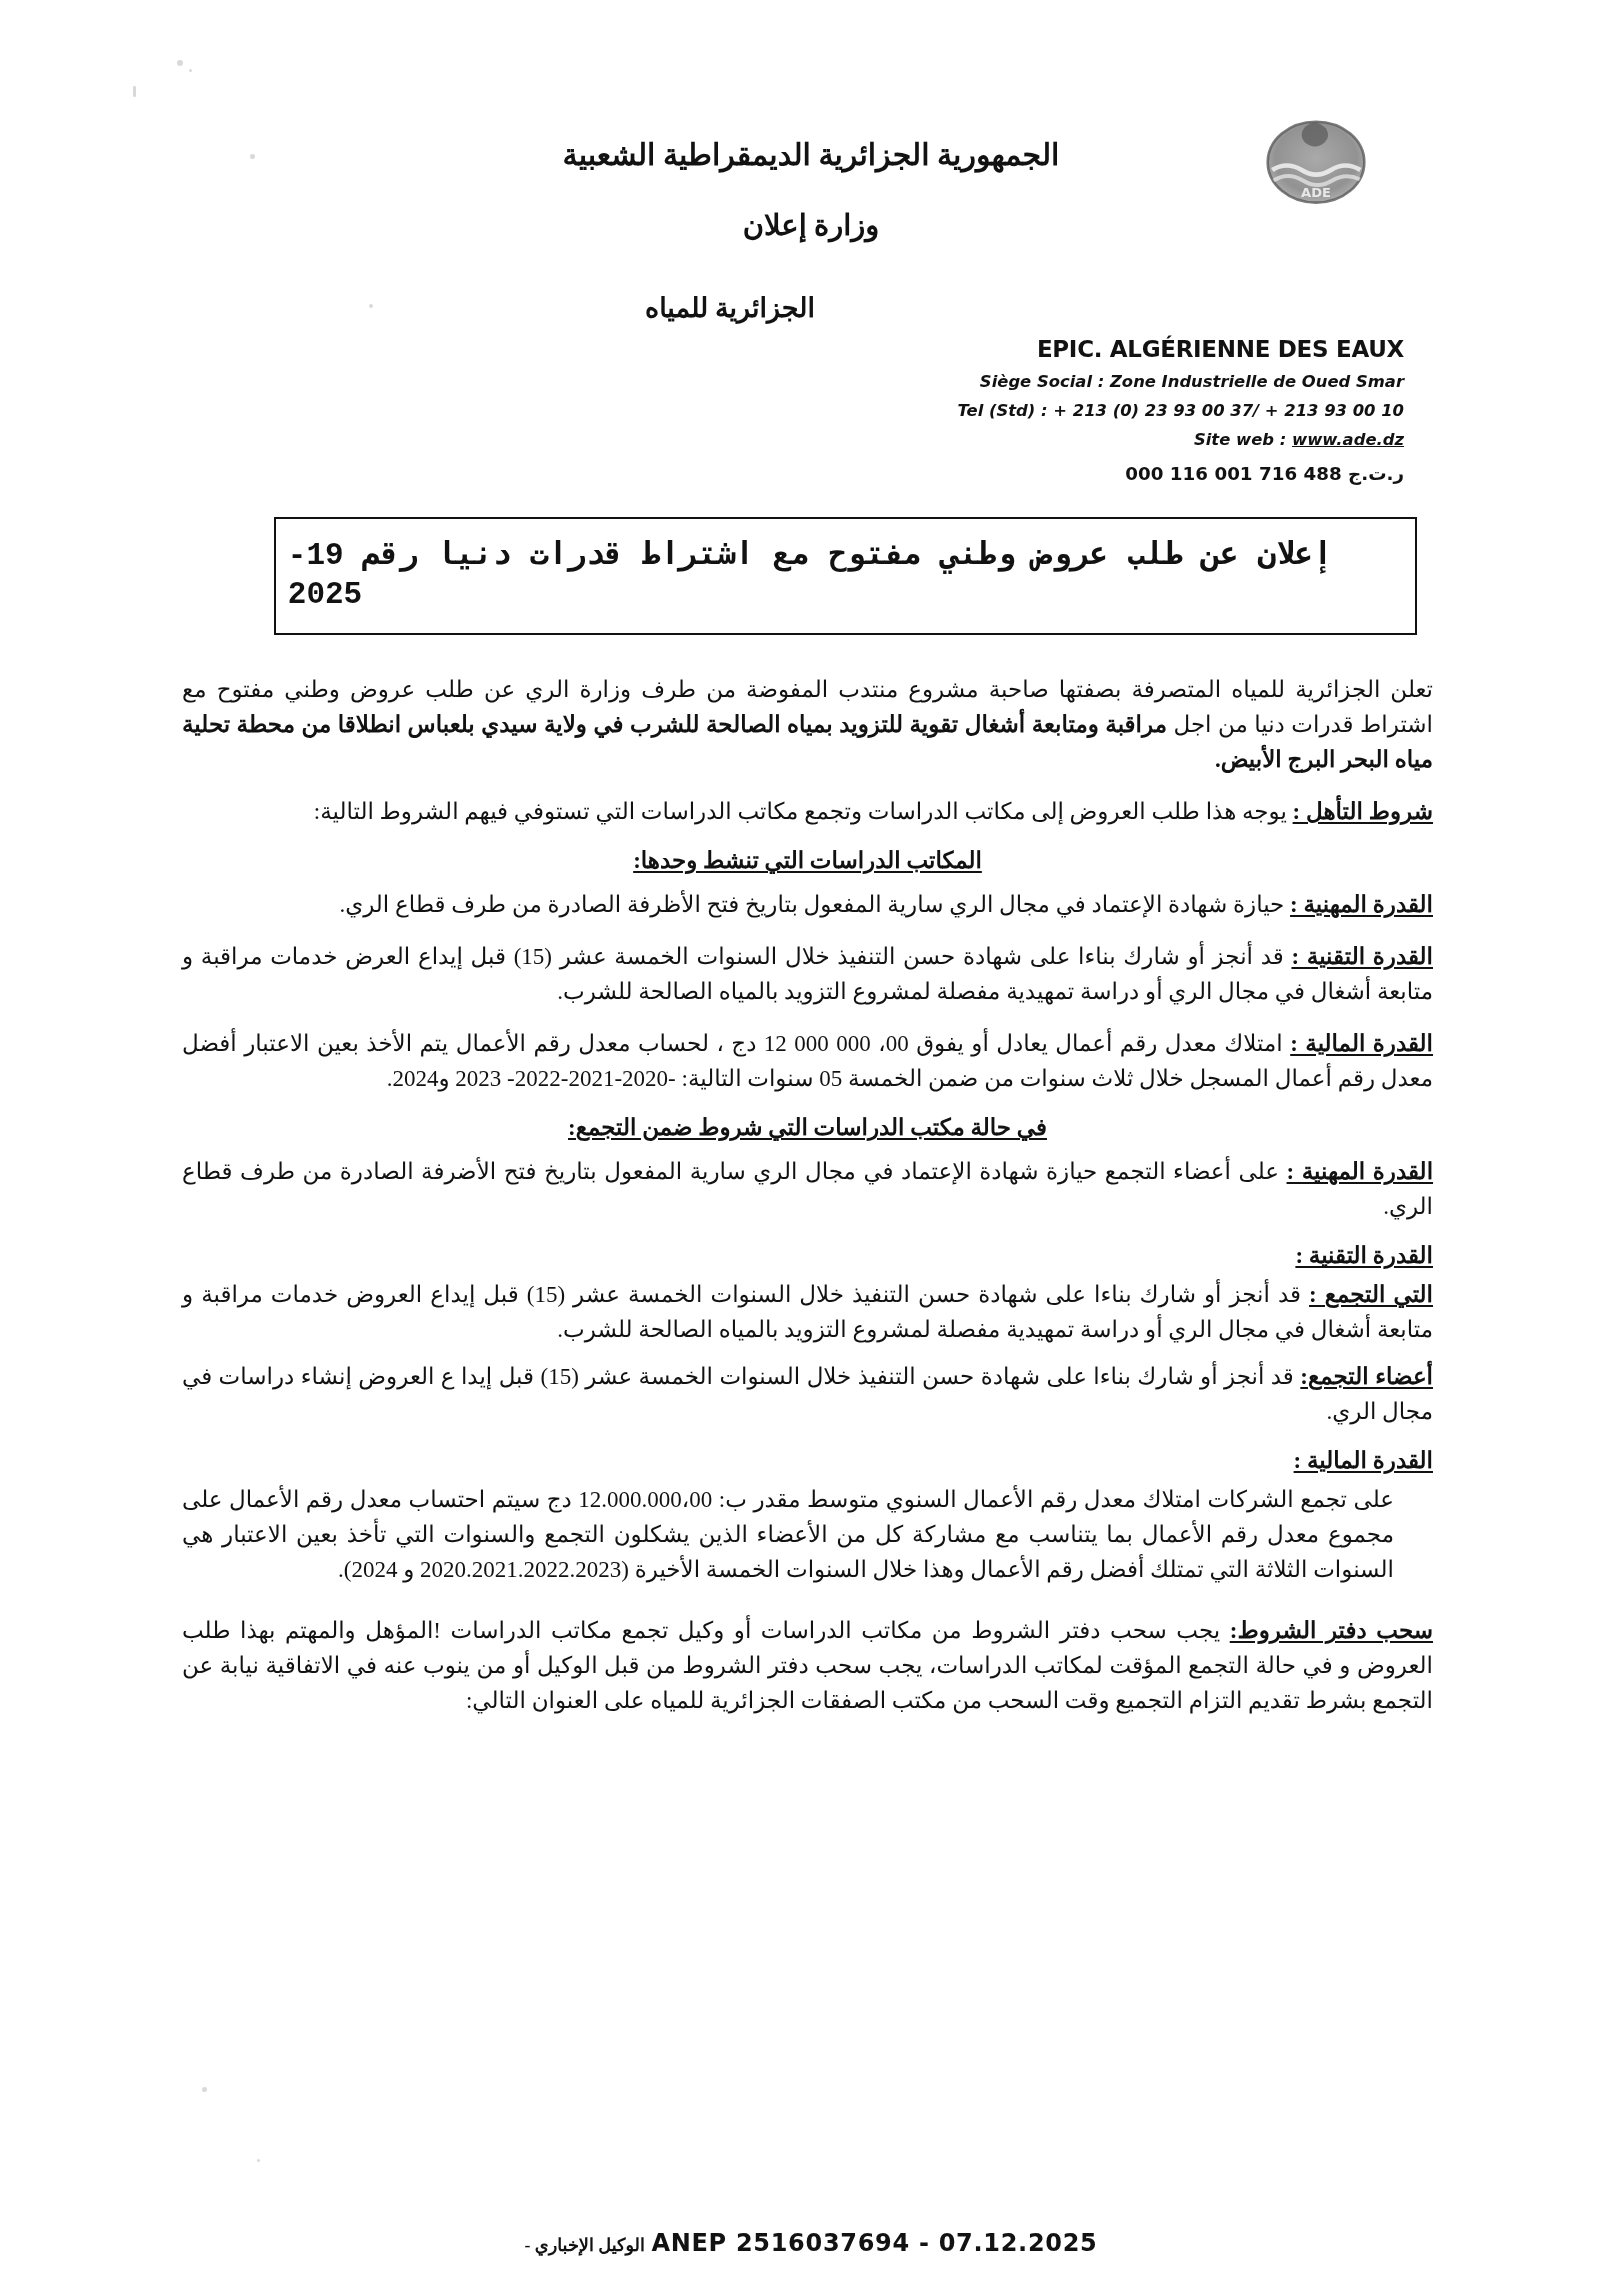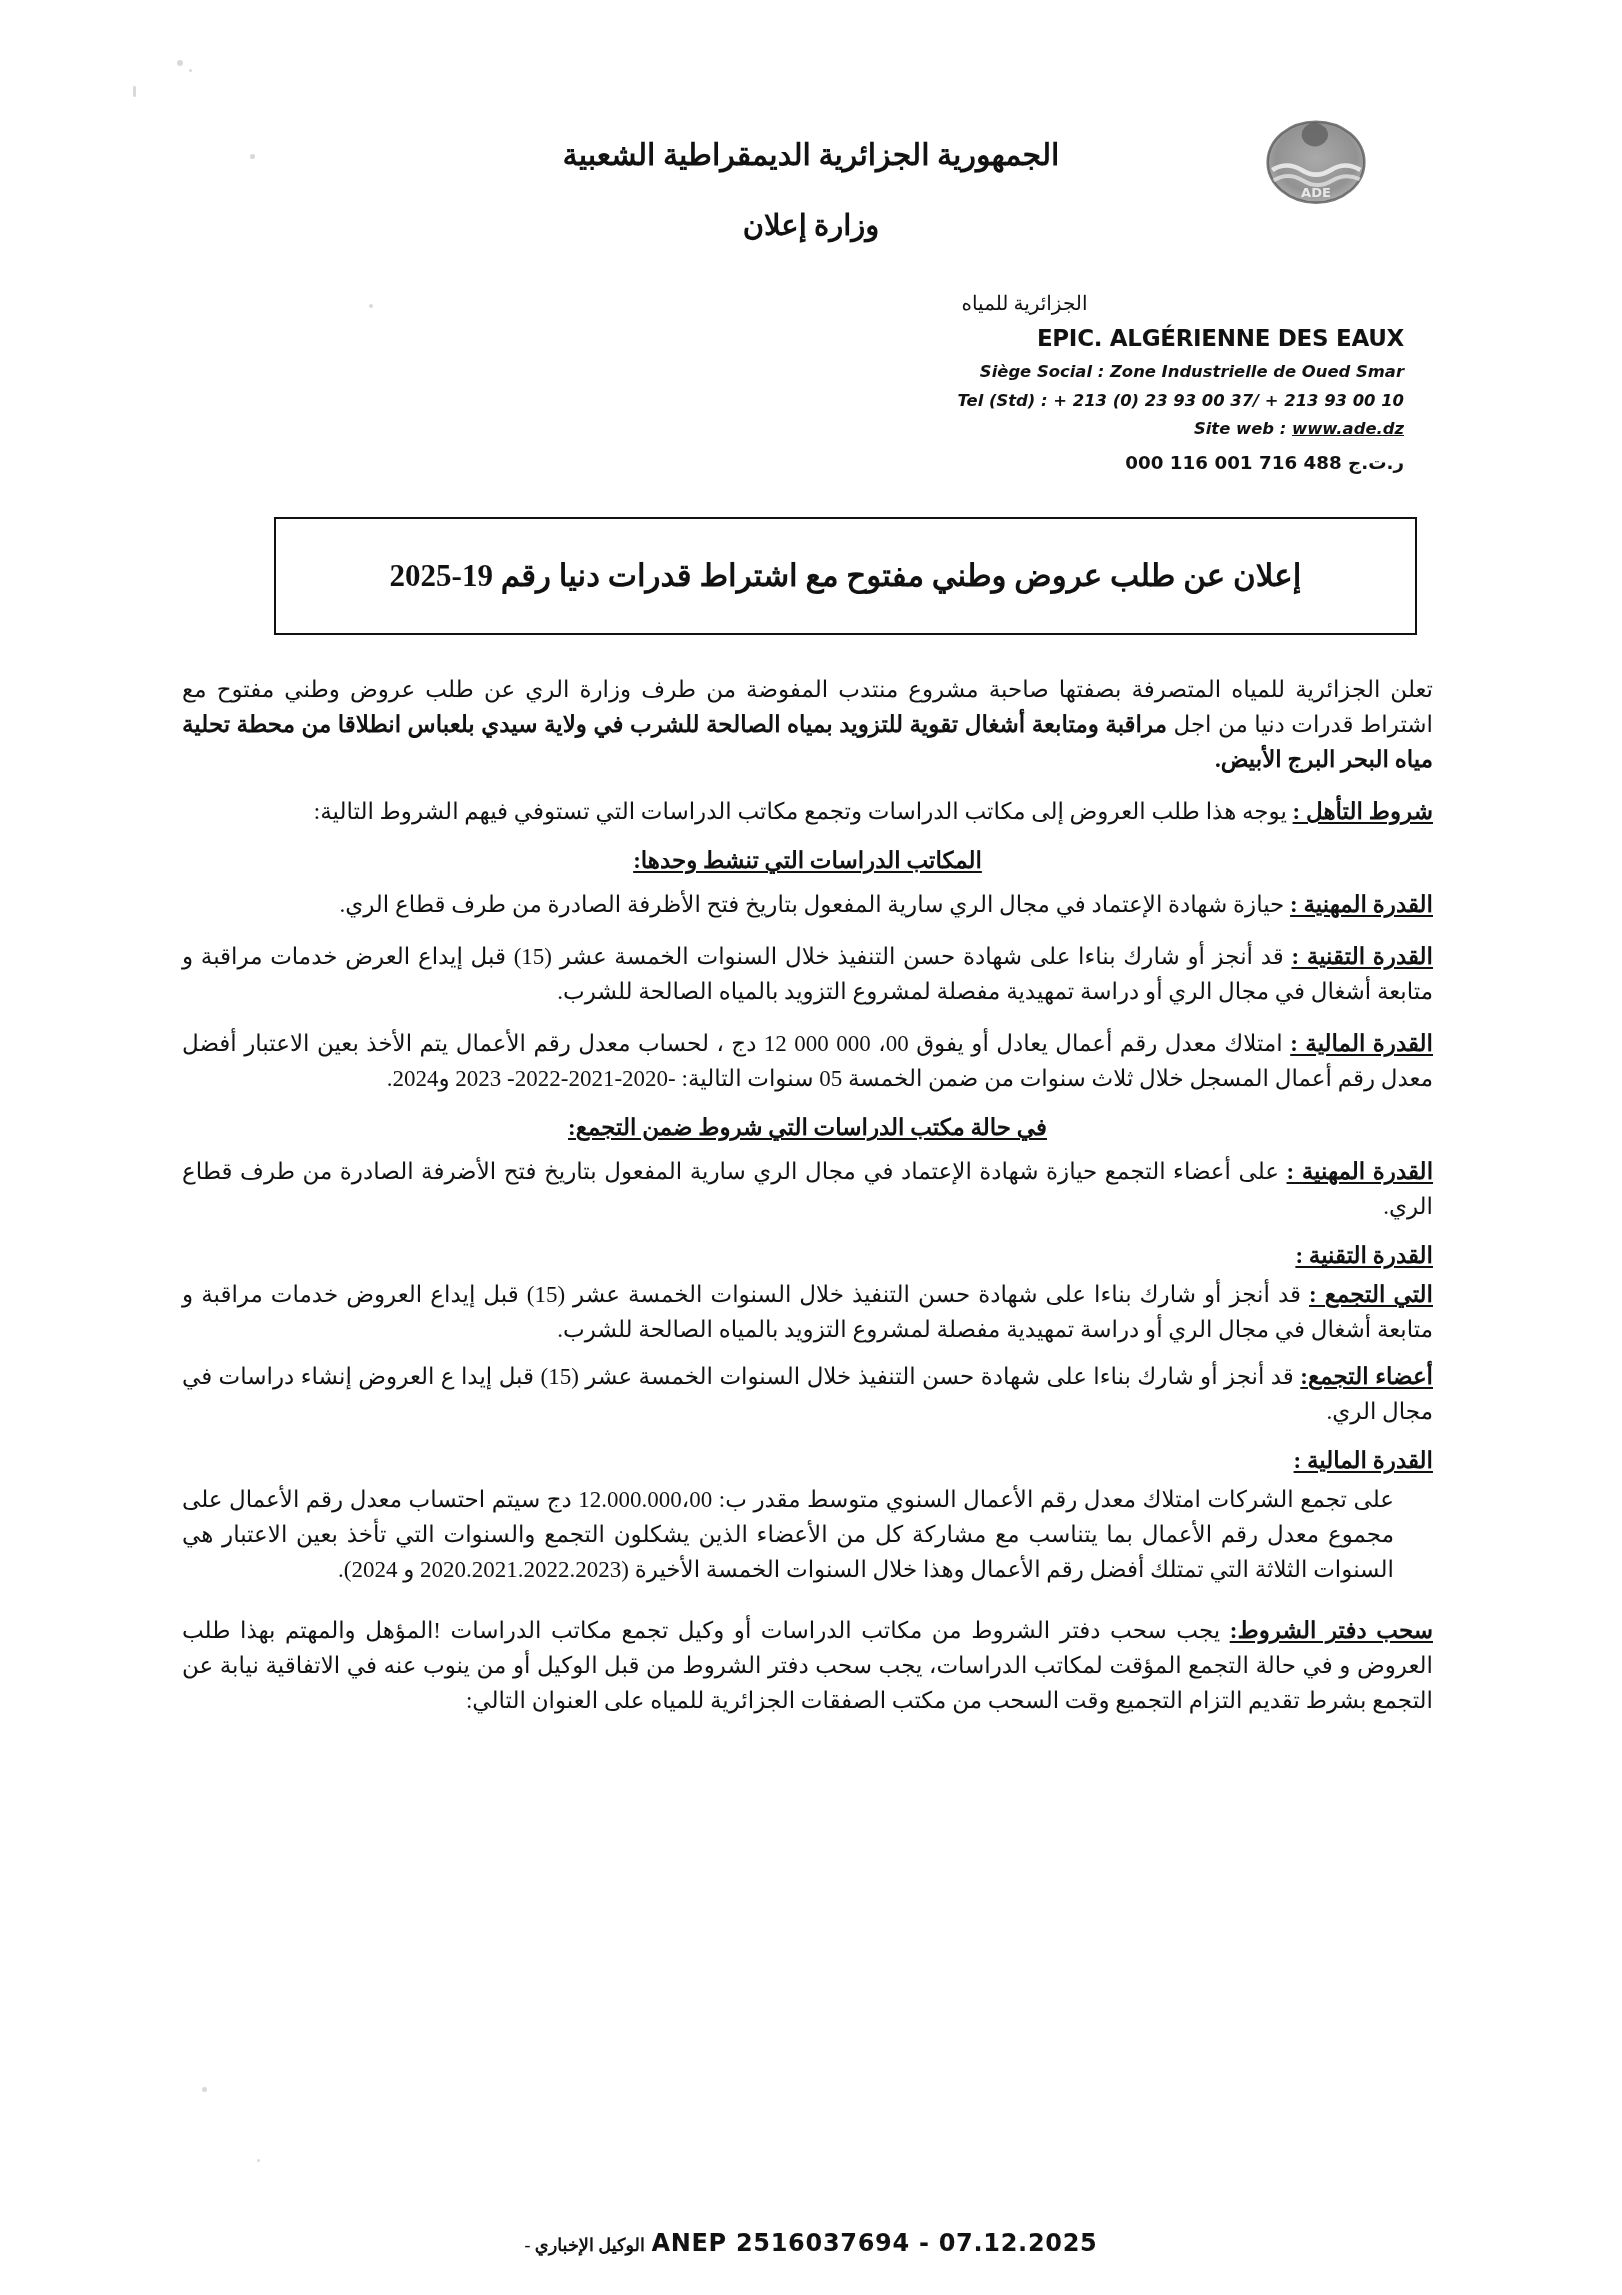--- a/index.html
+++ b/index.html
@@ -65,23 +65,23 @@
     top: 288px;
     right: 157px;
     width: 759px;
     text-align: left;
     direction: ltr;
     line-height: 1.52;
   }
   .lh-ar {
     font-family: "Liberation Serif", serif;
     direction: rtl;
-    text-align: center;
-    font-size: 20px;
-    font-weight: normal;
+    text-align: left;
+    font-size: 27px;
+    font-weight: bold;
   }
   .lh-name {
     font-family: "DejaVu Sans", sans-serif;
     font-size: 23px;
     font-weight: bold;
     letter-spacing: -0.3px;
     text-align: right;
     margin-top: 2.6px;
   }
   .lh-line {
@@ -114,20 +114,21 @@
     display: flex;
     align-items: center;
     justify-content: center;
   }
   .title-box .t {
     font-size: 31px;
     font-weight: bold;
     text-align: left;
     line-height: 1.25;
     padding: 0 11.8px;
+    font-family: Liberation Mono, monospace;
   }
 
   
   .body-wrap {
     position: absolute;
     top: 673px;
     right: 128px;
     left: 121px;
   }
   p.para {

